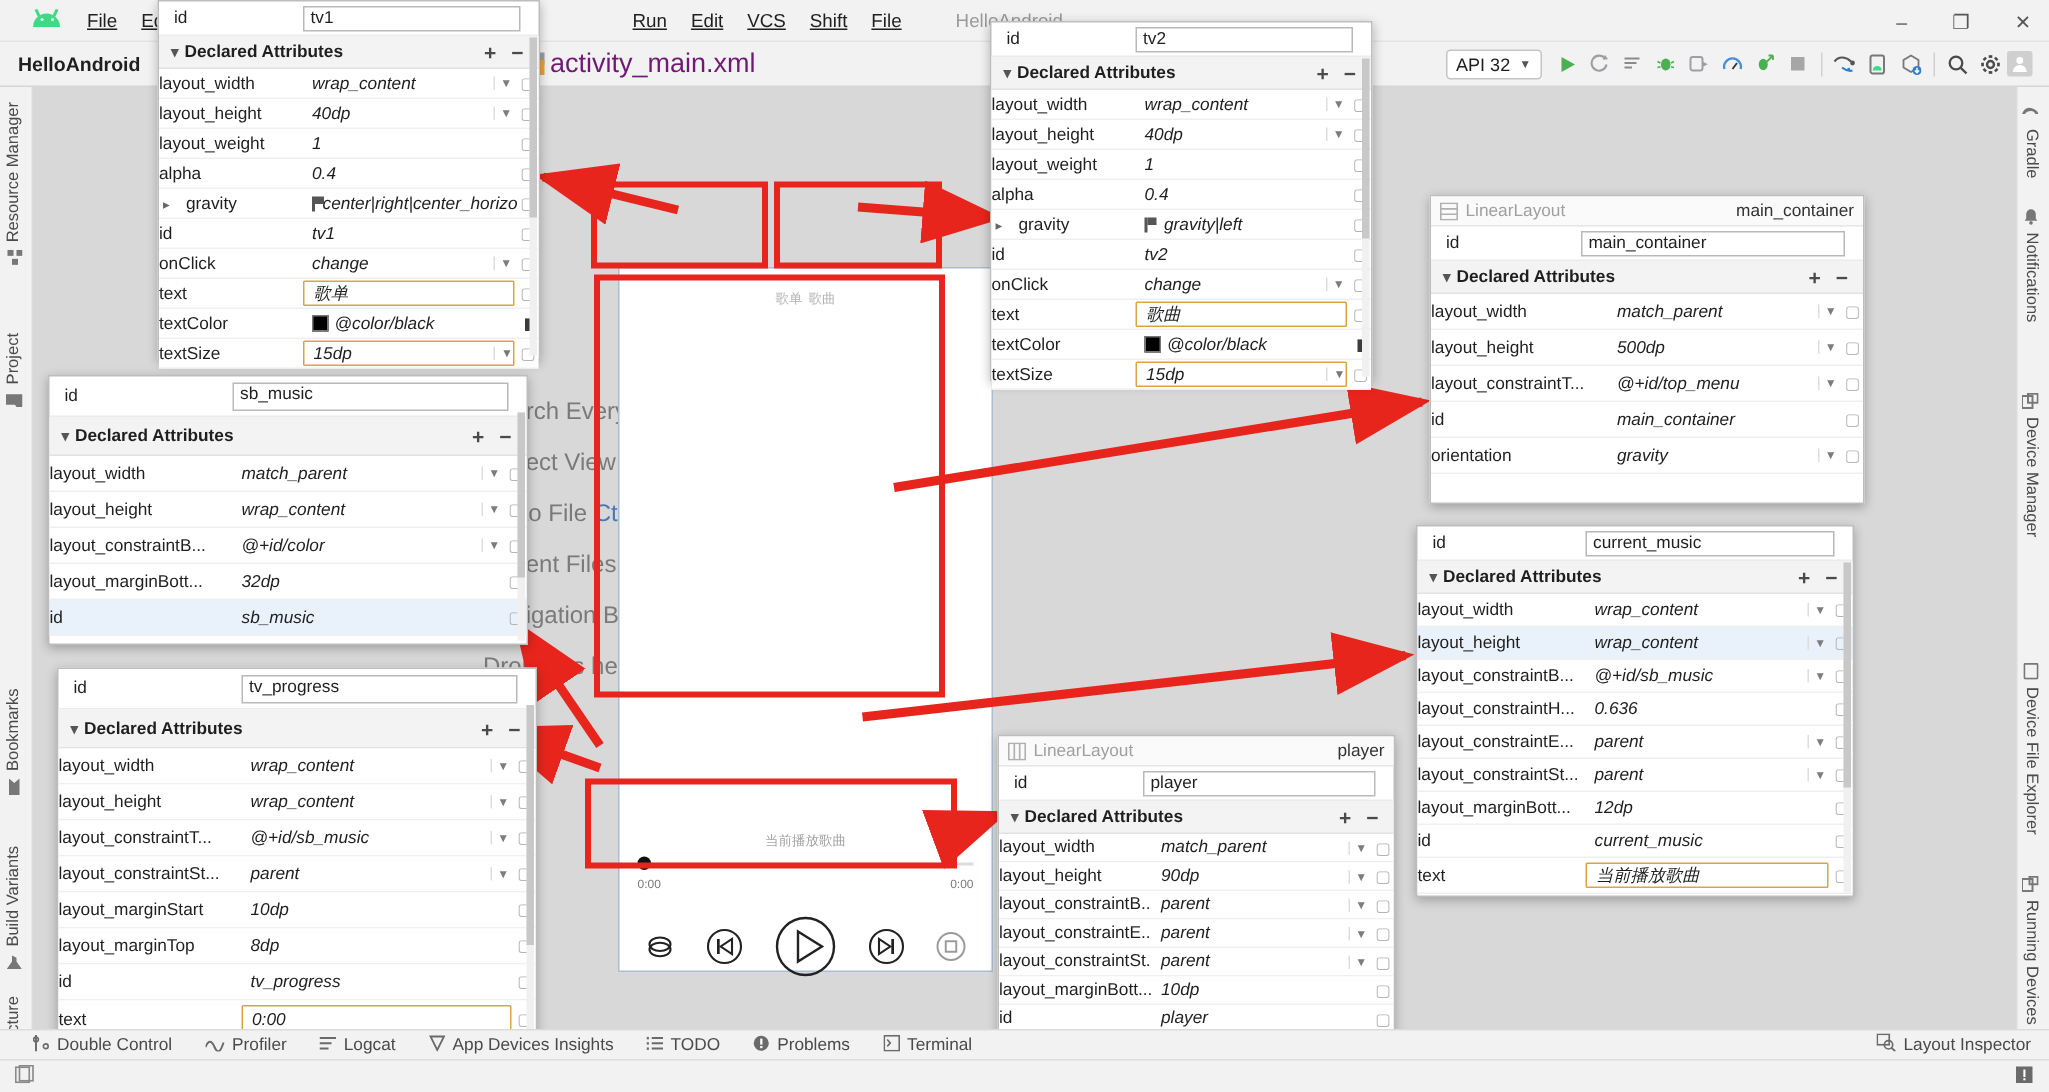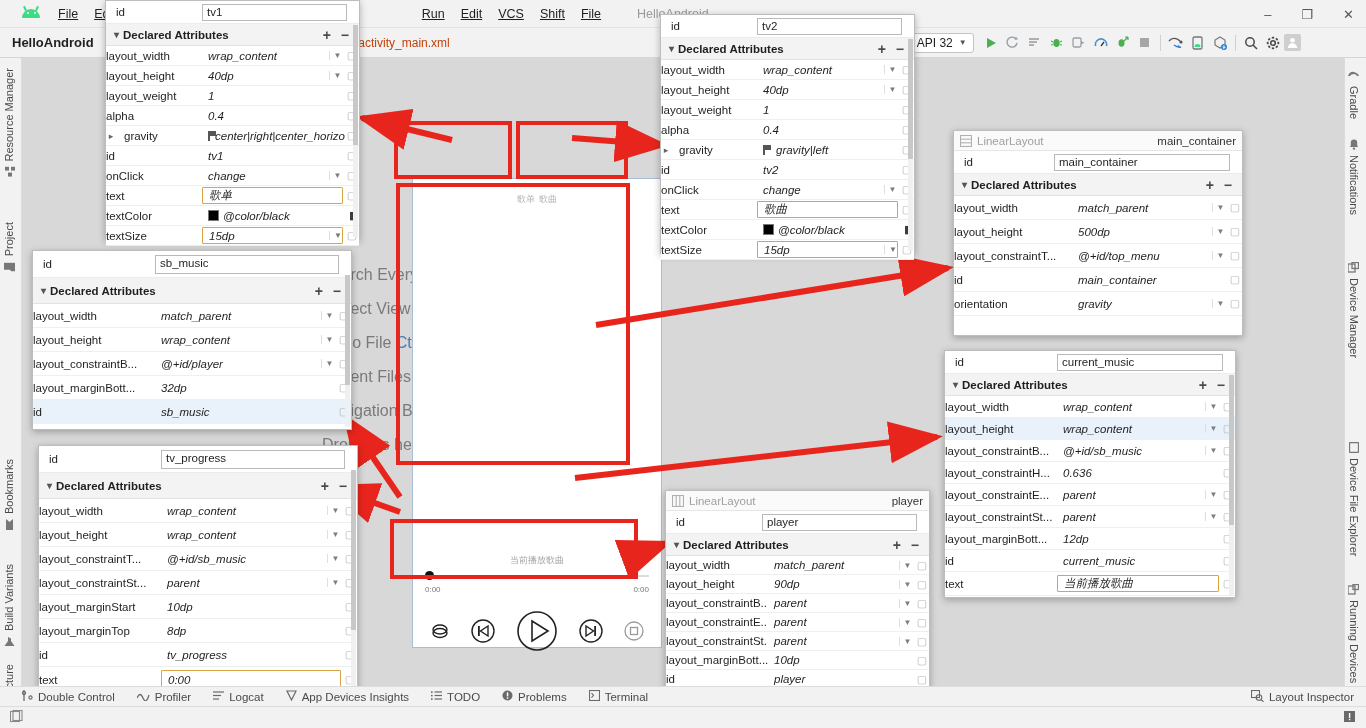--- a/index.html
+++ b/index.html
@@ -27,21 +27,21 @@
   .menuitem u { text-decoration:underline; }
   .projname { margin-left:28px; color:#9a9a9a; font-size:12.5px; }
   .wincontrols { position:absolute; right:6px; top:0; height:28px; display:flex; align-items:center; gap:18px; color:#555; }
   .wincontrols span { font-size:13px; padding:0 6px; }
 
   
   .toolbar { position:absolute; left:0; top:28px; width:1366px; height:30px; background:#f2f2f2;
              display:flex; align-items:center; border-bottom:1px solid #d6d6d6; }
   .tb-title { font-weight:bold; font-size:13px; margin-left:12px; color:#1f1f1f; }
   .crumbsep { color:#9a9a9a; margin:0 5px; font-size:12px;}
-  .crumb { color:#c2410c; font-size:12px; }
+  .crumb { color:#701a75; font-size:18px; }
   .xmlicon { display:inline-block; width:14px;height:15px;position:relative; margin-right:4px; vertical-align:-3px;}
   .xmlicon:before{content:"";position:absolute;left:0;top:0;width:14px;height:8px;background:#9aa0a6;}
   .xmlicon:after{content:"<>";position:absolute;left:0;top:5px;width:14px;height:10px;background:#e8a33d;
      color:#fff;font-size:7px;line-height:10px;text-align:center;font-family:"Liberation Sans",sans-serif;}
   .apichip { border:1px solid #c4c4c4; background:#fff; border-radius:3px; height:20px;
              display:flex;align-items:center;gap:6px;padding:0 6px;font-size:12px; }
   .tbicon { width:22px;height:22px;display:flex;align-items:center;justify-content:center;color:#6e6e6e; }
   .tbsep { width:1px;height:16px;background:#d0d0d0;margin:0 4px; }
 
   
@@ -759,21 +759,21 @@
         <div class="pin">▢</div>
       </div>
     <div class="row" style="height:24px">
         <div class="k" style="width:122px">layout_height</div>
         <div class="v">wrap_content</div>
         <div class="caret">▼</div>
         <div class="pin">▢</div>
       </div>
     <div class="row" style="height:24px">
         <div class="k" style="width:122px">layout_constraintB...</div>
-        <div class="v">@+id/player</div>
+        <div class="v">@+id/color</div>
         <div class="caret">▼</div>
         <div class="pin">▢</div>
       </div>
     <div class="row" style="height:24px">
         <div class="k" style="width:122px">layout_marginBott...</div>
         <div class="v">32dp</div>
         <div class="pin">▢</div>
       </div>
     <div class="row sel" style="height:24px">
         <div class="k" style="width:122px">id</div>

